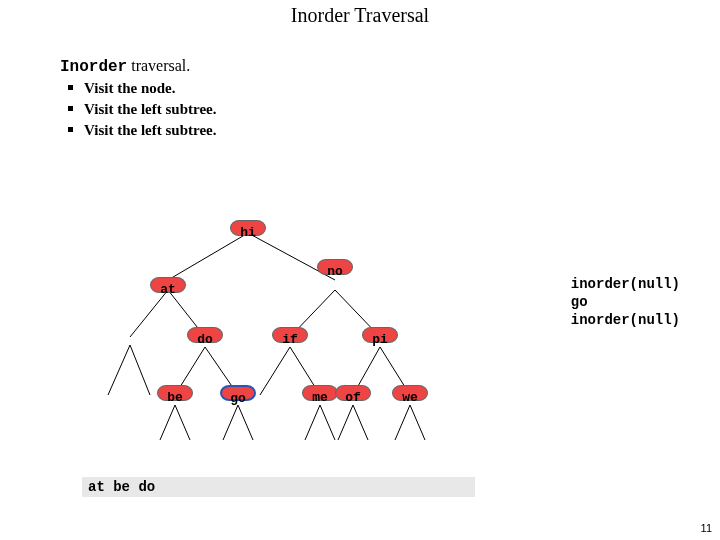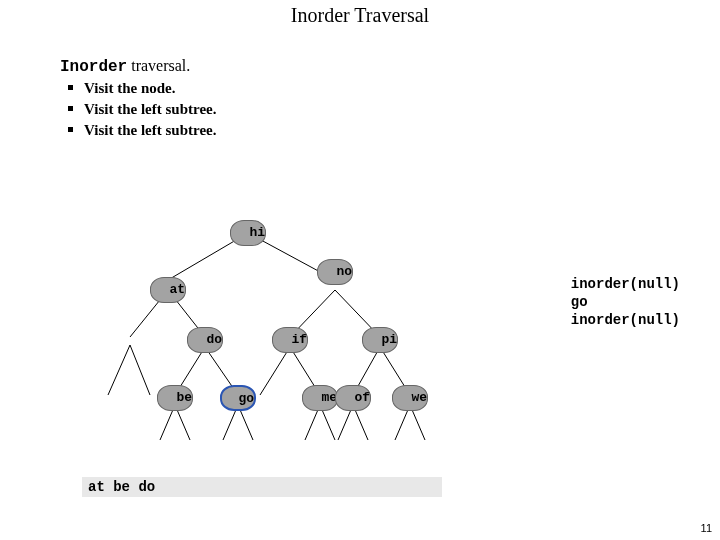--- a/index.html
+++ b/index.html
@@ -52,24 +52,24 @@
   .diagram {
     position: absolute;
     left: 60px;
     top: 215px;
     width: 600px;
     height: 260px;
   }
   .node {
     position: absolute;
     width: 36px;
-    height: 26px;
+    height: 16px;
     border: 1px solid #666;
-    background: #a3a3a3;
-    text-align: right;
+    background: #ef4444;
+    text-align: center;
     font-family: 'Courier New', monospace;
     font-weight: bold;
     font-size: 13px;
     line-height: 24px;
     border-radius: 14px / 12px;
     z-index: 5;
   }
   .node.highlight {
     border: 2px solid #2a55b3;
   }
@@ -86,21 +86,21 @@
     top: 275px;
     font-family: 'Courier New', monospace;
     font-weight: bold;
     font-size: 14px;
     line-height: 1.3;
   }
   .result-bar {
     position: absolute;
     left: 82px;
     top: 477px;
-    width: 360px;
+    width: 393px;
     height: 20px;
     background: #e8e8e8;
     font-family: 'Courier New', monospace;
     font-weight: bold;
     font-size: 14px;
     line-height: 20px;
     padding-left: 6px;
   }
   .page-num {
     position: absolute;

